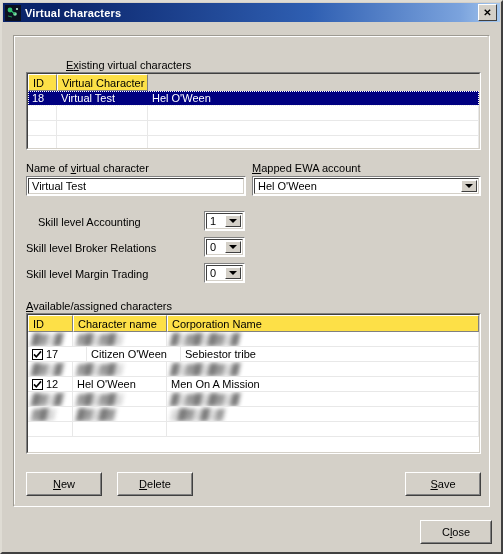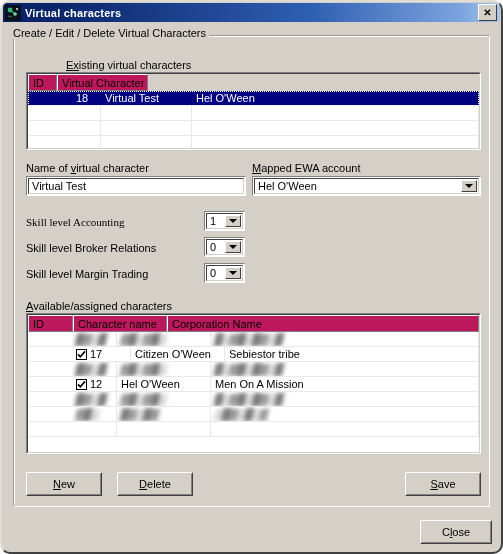--- a/index.html
+++ b/index.html
@@ -16,21 +16,20 @@
     position: relative;
     width: 503px;
     height: 554px;
     box-sizing: border-box;
     background: #d4d0c8;
     border-left: 2px solid #dfdcd4;
     border-top: 2px solid #dfdcd4;
     border-right: 2px solid #404040;
     border-bottom: 2px solid #404040;
     overflow: hidden;
-    border-radius: 10px;
   }
 
   
   .titlebar {
     position: absolute;
     left: 1px; top: 1px;
     width: 497px; height: 19px;
     background: linear-gradient(to right, #0a246a 0%, #0a246a 10%, #2f5fb2 62%, #7ba3dd 92%, #a6c8ee 100%);
     display: flex;
     align-items: center;
@@ -145,29 +144,28 @@
     box-sizing: border-box;
     border-right: 1px solid #808080;
     border-bottom: 1px solid #808080;
     border-top: 1px solid #ffffff;
     border-left: 1px solid #ffffff;
     padding: 1px 0 0 4px;
     font-size: 11px;
     line-height: 14px;
     white-space: nowrap;
     overflow: hidden;
-    background: #be185d;
+    background: #fde047;
   }
   .lv-row {
     display: flex;
     height: 15px;
     box-sizing: border-box;
     border-bottom: 1px solid #e8e8e8;
     background: #ffffff;
-    padding-left: 44px;
   }
   .lv-row .cell {
     box-sizing: border-box;
     border-right: 1px solid #e8e8e8;
     padding: 0 0 0 4px;
     font-size: 11px;
     line-height: 14px;
     white-space: nowrap;
     overflow: hidden;
   }
@@ -312,21 +310,20 @@
     </div>
     <div class="title-text">Virtual characters</div>
     <div class="title-close">
       <span>✕</span>
     </div>
   </div>
 
   <div class="groupbox">
     <div class="groupbox-inner"></div>
   </div>
-  <div class="groupbox-title">Create / Edit / Delete Virtual Characters</div>
 
   <div class="lbl" style="left:24px; top:57px;padding-left:40px;">
     <u>E</u><span style="text-decoration:underline">x</span><span>isting virtual characters</span>
   </div>
 
   <div class="listctl" style="left:24px; top:70px; width:455px; height:78px;">
     <div class="listctl-in">
       <div class="lv-head">
         <div class="hcell" style="width:29px;">ID</div>
         <div class="hcell" style="width:91px;">Virtual Character</div>
@@ -370,21 +367,21 @@
   </div>
   <div class="combo" style="left:250px; top:174px; width:229px; height:20px;">
     <div class="combo-in">
       <div class="combo-text">Hel O'Ween</div>
       <div class="combo-btn">
         <div class="arrow-dn"></div>
       </div>
     </div>
   </div>
 
-  <div class="lbl" style="left:24px; top:214px;font-family:Liberation Serif, serif;">Skill level Accounting</div>
+  <div class="lbl" style="left:36px; top:214px;">Skill level Accounting</div>
   <div class="combo" style="left:202px; top:209px; width:41px; height:20px;">
     <div class="combo-in">
       <div class="combo-text">1</div>
       <div class="combo-btn">
         <div class="arrow-dn"></div>
       </div>
     </div>
   </div>
 
   <div class="lbl" style="left:24px; top:240px;">Skill level Broker Relations</div>

